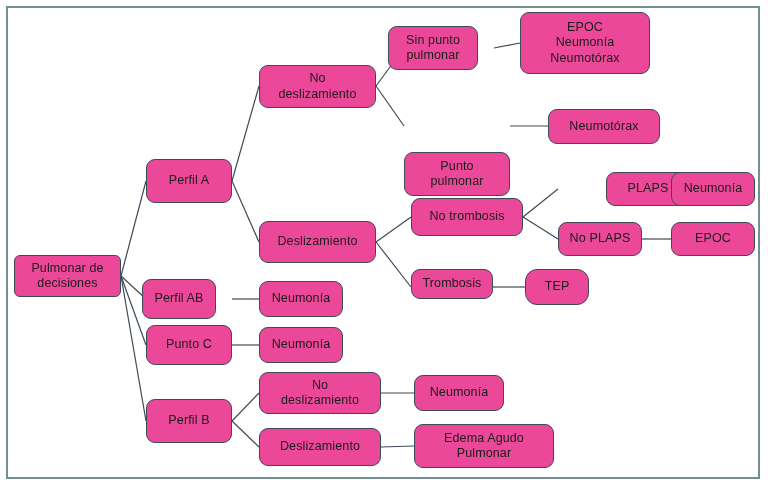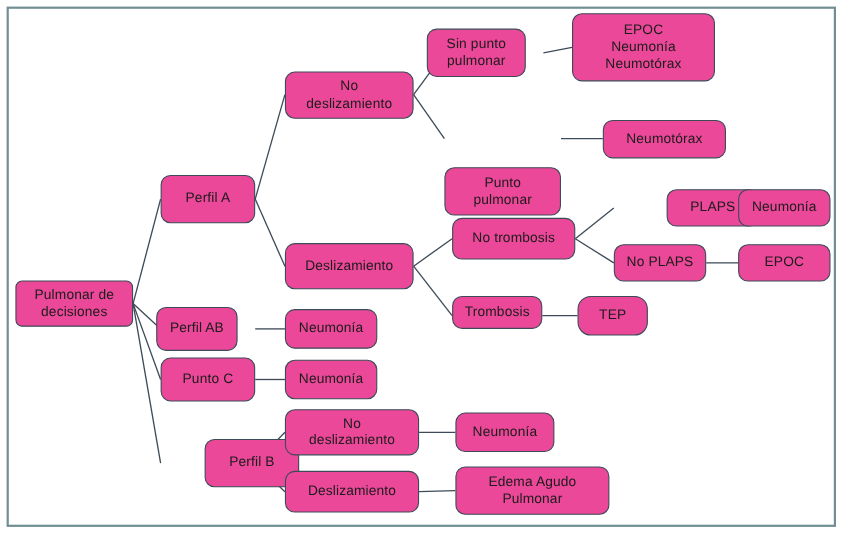--- a/index.html
+++ b/index.html
@@ -81,21 +81,21 @@
       <line x1="232" y1="421" x2="259" y2="447" stroke="#3d4a58" stroke-width="1.2"></line>
       <line x1="381" y1="393" x2="414" y2="393" stroke="#3d4a58" stroke-width="1.2"></line>
       <line x1="381" y1="447" x2="414" y2="446" stroke="#3d4a58" stroke-width="1.2"></line>
     </svg>
   <div id="nodes">
       <div class="node root" style="left: 14px; top: 255px; width: 107px; height: 42px;">Pulmonar de
 decisiones</div>
       <div class="node" style="left: 146px; top: 159px; width: 86px; height: 44px;">Perfil A</div>
       <div class="node" style="left: 142px; top: 279px; width: 74px; height: 40px;">Perfil AB</div>
       <div class="node" style="left: 146px; top: 325px; width: 86px; height: 40px;">Punto C</div>
-      <div class="node" style="left: 146px; top: 399px; width: 86px; height: 44px; margin-left: 40px;">Perfil B</div>
+      <div class="node" style="left: 146px; top: 399px; width: 86px; height: 44px;">Perfil B</div>
       <div class="node" style="left: 259px; top: 65px; width: 117px; height: 43px;">No
 deslizamiento</div>
       <div class="node" style="left: 259px; top: 221px; width: 117px; height: 42px;">Deslizamiento</div>
       <div class="node" style="left: 388px; top: 26px; width: 90px; height: 44px;">Sin punto
 pulmonar</div>
       <div class="node" style="left: 404px; top: 104px; width: 106px; height: 44px; margin-top: 48px;">Punto
 pulmonar</div>
       <div class="node" style="left: 520px; top: 12px; width: 130px; height: 62px;">EPOC
 Neumonía
 Neumotórax</div>

